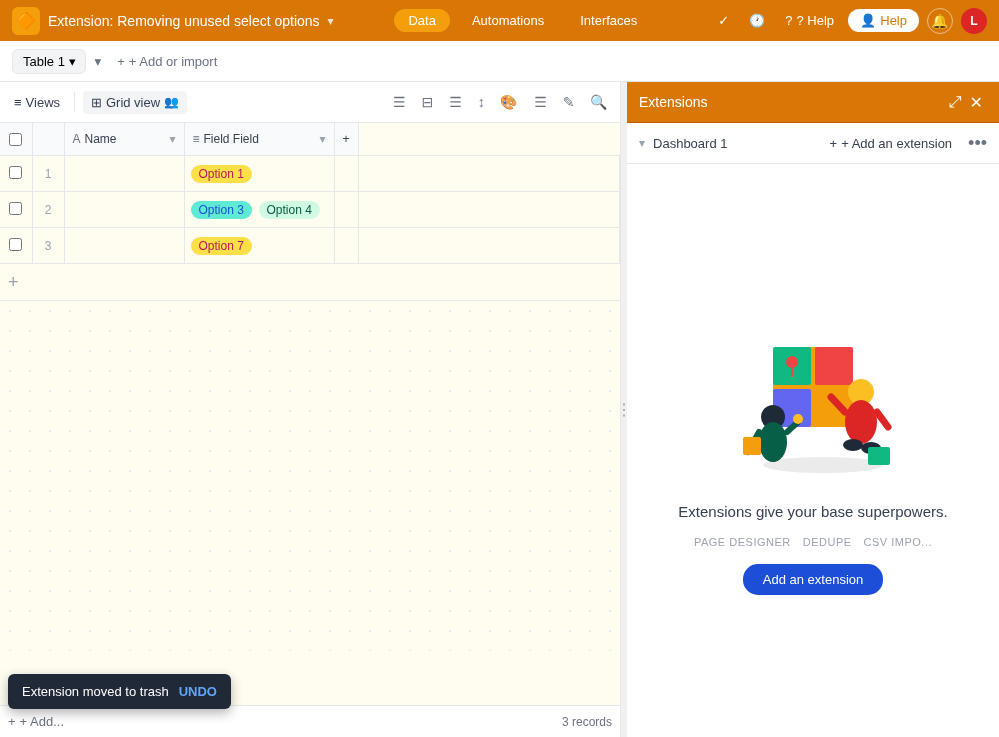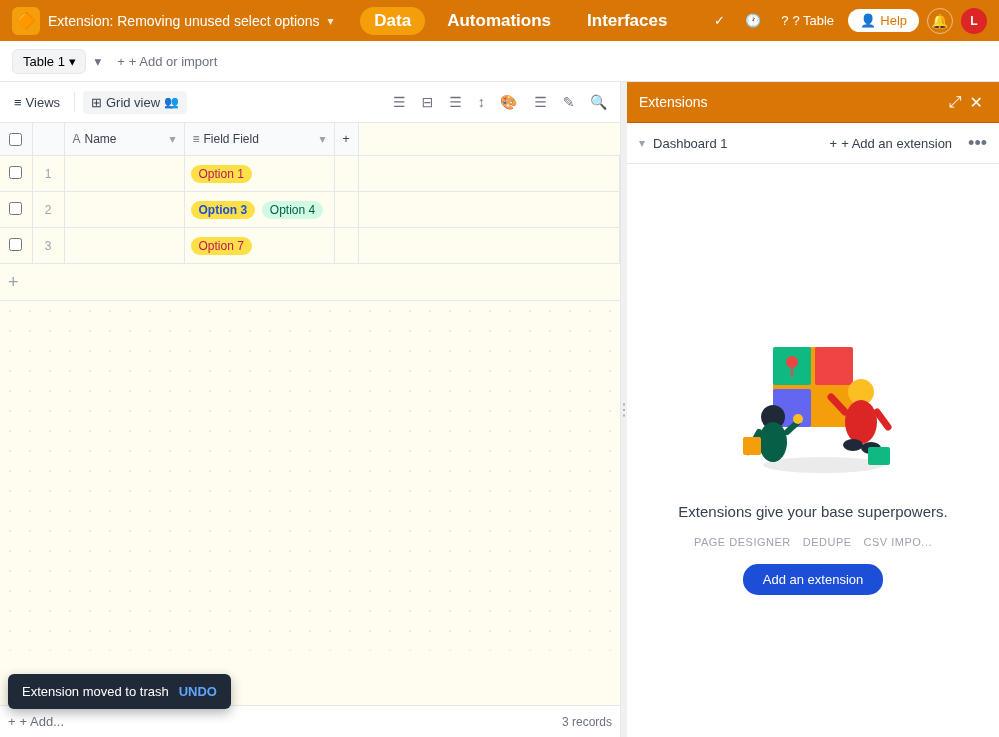--- a/index.html
+++ b/index.html
@@ -32,22 +32,22 @@
       color: rgba(255,255,255,0.8);
       font-size: 12px;
       cursor: pointer;
     }
     .nav-spacer { flex: 1; }
     .nav-btn {
       padding: 4px 14px;
       border-radius: 16px;
       border: none;
       cursor: pointer;
-      font-size: 17px;
-      font-weight: 700;
+      font-size: 13px;
+      font-weight: 400;
       text-align: right;
     }
     .nav-btn-text {
       background: transparent;
       color: white;
     }
     .nav-icon-btn {
       background: transparent;
       border: none;
       color: white;
@@ -218,21 +218,21 @@
 
     .option-tag {
       display: inline-flex; align-items: center;
       padding: 2px 8px;
       border-radius: 12px;
       font-size: 12px;
       font-weight: 500;
       margin-right: 3px;
     }
     .tag-pink { background: #fde047; color: #be185d; }
-    .tag-blue { background: #fde047; color: #1d4ed8; font-weight: bold; }
+    .tag-blue { background: #5eead4; color: #1d4ed8; }
     .tag-teal { background: #d1fae5; color: #065f46; }
 
     .expand-area {
       flex: 1;
       background: #fffdf0;
       background-image: radial-gradient(circle, #e5e7eb 1px, transparent 1px);
       background-size: 20px 20px;
     }
 
     
@@ -408,21 +408,21 @@
   <span class="nav-chevron">▾</span>
   <div class="nav-spacer"></div>
   <button class="nav-btn nav-btn-text" style="background:#f59e0b; color:white; border-radius:16px; padding: 4px 14px;">Data</button>
   <button class="nav-btn nav-btn-text">Automations</button>
   <button class="nav-btn nav-btn-text">Interfaces</button>
   <div class="nav-spacer"></div>
   <button class="nav-icon-btn">✓</button>
   <button class="nav-icon-btn">🕐</button>
   <button class="nav-icon-btn">
     <span>?</span>
-    <span>? Table</span>
+    <span>? Help</span>
   </button>
   <button class="share-btn">
     <span>👤</span>
     <span>Help</span>
   </button>
   <div class="nav-notif">🔔</div>
   <div class="nav-avatar">L</div>
 </div>
 
 <div class="toolbar">

